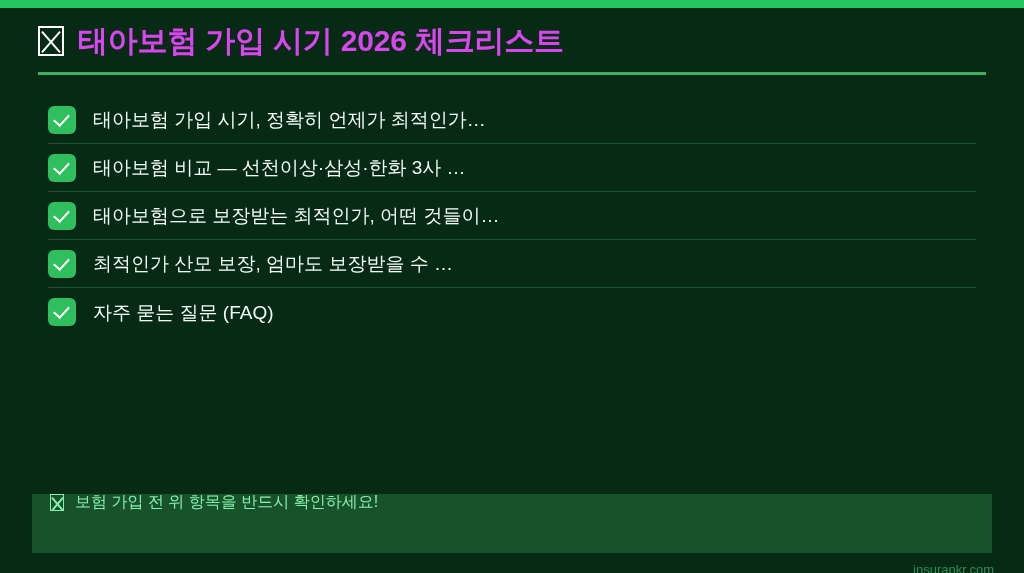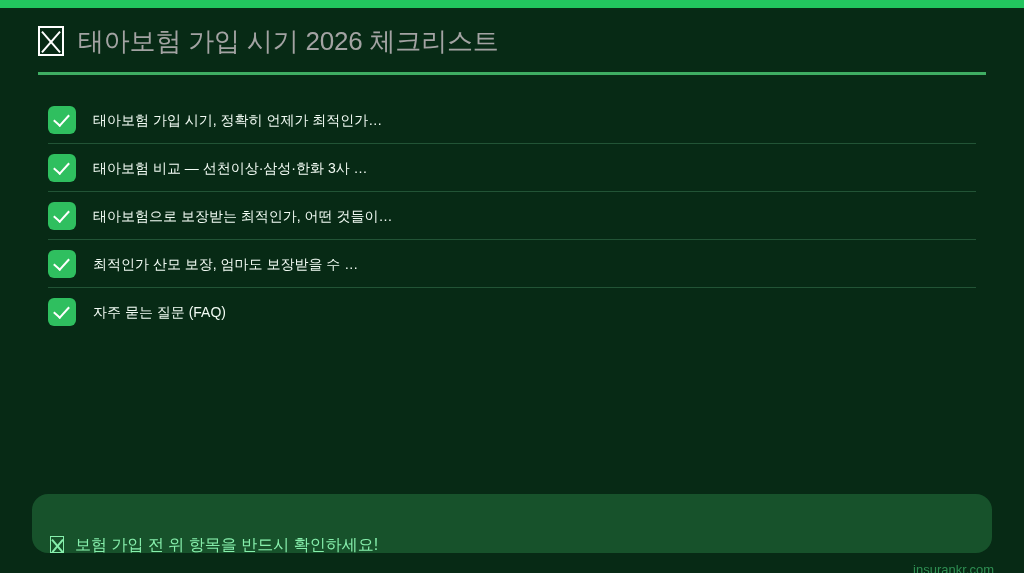--- a/index.html
+++ b/index.html
@@ -49,23 +49,23 @@
     left: -2px;
     right: -2px;
     height: 2px;
     background: #ffffff;
     transform-origin: center;
   }
   .tofu::before { transform: rotate(49deg) scaleX(1.06); }
   .tofu::after  { transform: rotate(-49deg) scaleX(1.06); }
 
   .title-text {
-    color: #a3a3a3;
-    font-size: 26px;
-    font-weight: normal;
+    color: #d946ef;
+    font-size: 30px;
+    font-weight: bold;
     letter-spacing: -0.2px;
     white-space: nowrap;
     line-height: 1;
   }
 
   .title-rule {
     position: absolute;
     top: 72px;
     left: 38px;
     width: 948px;
@@ -105,37 +105,37 @@
     left: 9px;
     top: 5px;
     width: 7px;
     height: 13px;
     border: solid #ffffff;
     border-width: 0 2.6px 2.6px 0;
     transform: rotate(42deg);
   }
   .check-label {
     color: #f2fbf4;
-    font-size: 14px;
+    font-size: 19px;
     line-height: 1;
     white-space: nowrap;
     text-align: center;
   }
 
   
   .footer-banner {
     position: absolute;
     left: 32px;
     top: 494px;
     width: 960px;
     height: 59px;
     background: #17522b;
-    border-radius: 16px;
+    border-radius: 1px;
     display: flex;
-    align-items: flex-end;
+    align-items: flex-start;
     gap: 11px;
     padding-left: 18px;
     box-sizing: border-box;
   }
   .tofu-sm {
     display: inline-block;
     width: 14px;
     height: 17px;
     position: relative;
     border: 1.5px solid #86efac;

